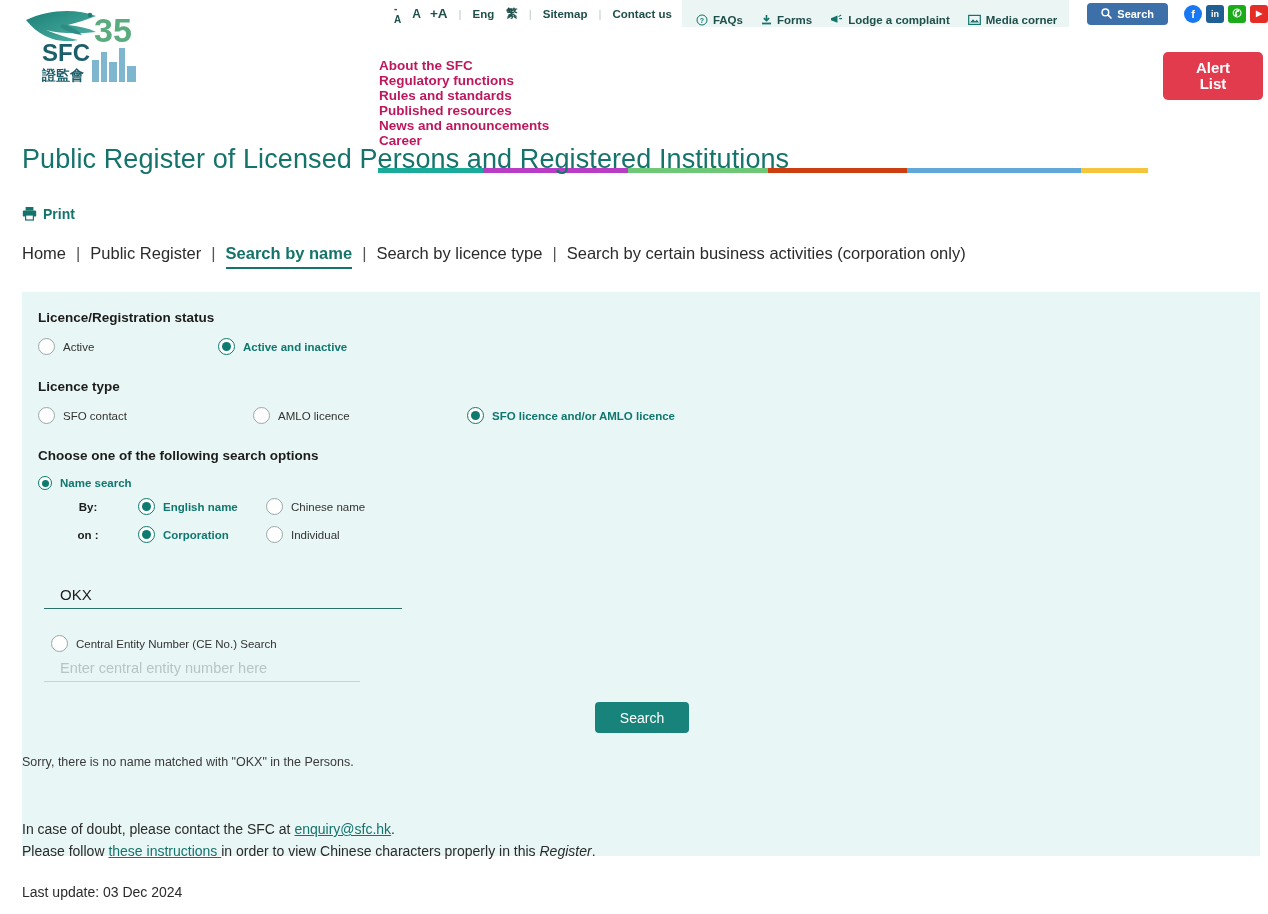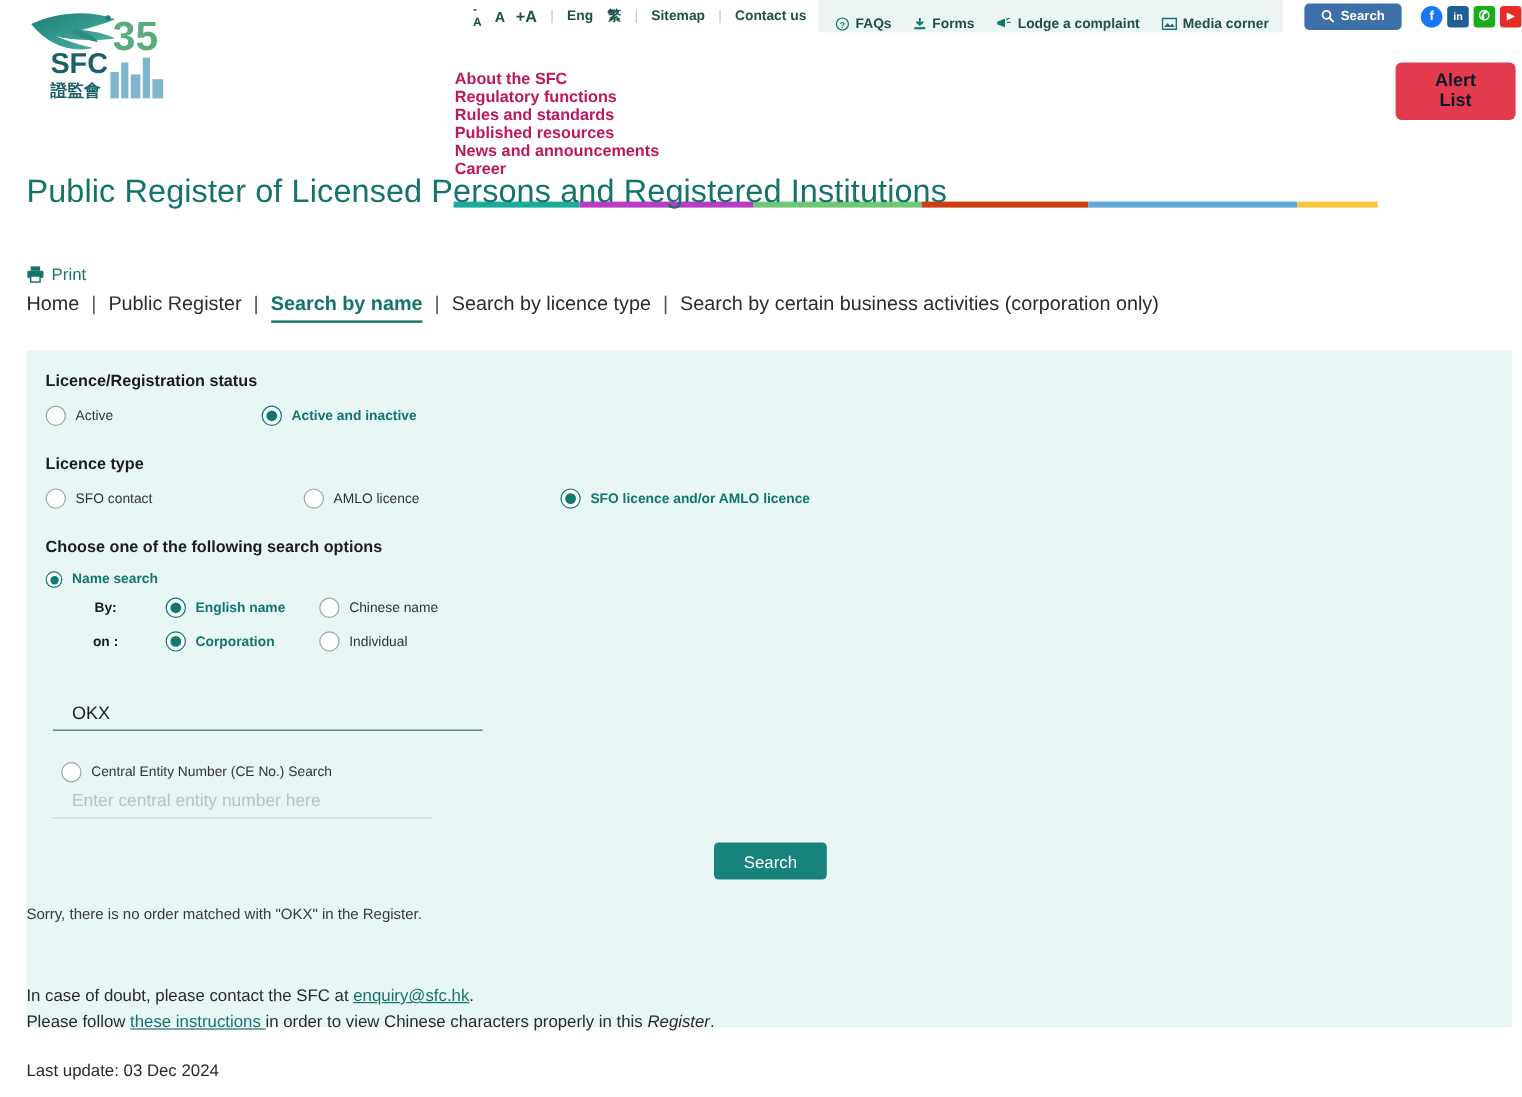--- a/index.html
+++ b/index.html
@@ -106,21 +106,21 @@
   .navbars > div { height: 5px; }
 
   .alert-btn {
     position: absolute;
     top: 52px;
     left: 1163px;
     width: 100px;
     height: 48px;
     background: #e23b4e;
     border-radius: 5px;
-    color: #0f172a;
+    color: #ffffff;
     font-size: 15px;
     font-weight: bold;
     line-height: 1.1;
     display: flex;
     flex-direction: column;
     align-items: center;
     justify-content: center;
     cursor: pointer;
   }
 
@@ -131,25 +131,25 @@
   .page-title {
     position: absolute;
     top: 144px; left: 22px;
     font-size: 27px;
     color: #14736b;
     font-weight: normal;
     letter-spacing: .1px;
   }
   .print-row {
     position: absolute;
-    top: 220px; left: 22px;
-    display: flex; align-items: flex-end; gap: 6px;
+    top: 206px; left: 22px;
+    display: flex; align-items: flex-start; gap: 6px;
     color: #14736b;
     font-size: 14px;
-    font-weight: normal;
+    font-weight: bold;
     cursor: pointer;
   }
 
   
   .crumbs {
     position: absolute;
     top: 244px; left: 22px;
     display: flex;
     align-items: baseline;
     font-size: 16.5px;
@@ -518,21 +518,21 @@
         <span>Central Entity Number (CE No.) Search</span>
       </label>
     </div>
 
     <input class="ce-input" type="text" placeholder="Enter central entity number here" style="">
 
     <button class="search-submit">Search</button>
   </div>
 </div>
 
-<div class="result-msg">Sorry, there is no order matched with "OKX" in the Register.</div>
+<div class="result-msg">Sorry, there is no name matched with "OKX" in the Persons.</div>
 
 <div class="foot">
   <div>
     <span>In case of doubt, please contact the SFC at </span><a>enquiry@sfc.hk</a><span>.</span>
   </div>
   <div>
     <span>Please follow </span><a>these instructions </a><span>in order to view Chinese characters properly in this </span><span class="italic">Register</span><span>.</span>
   </div>
 </div>
 

